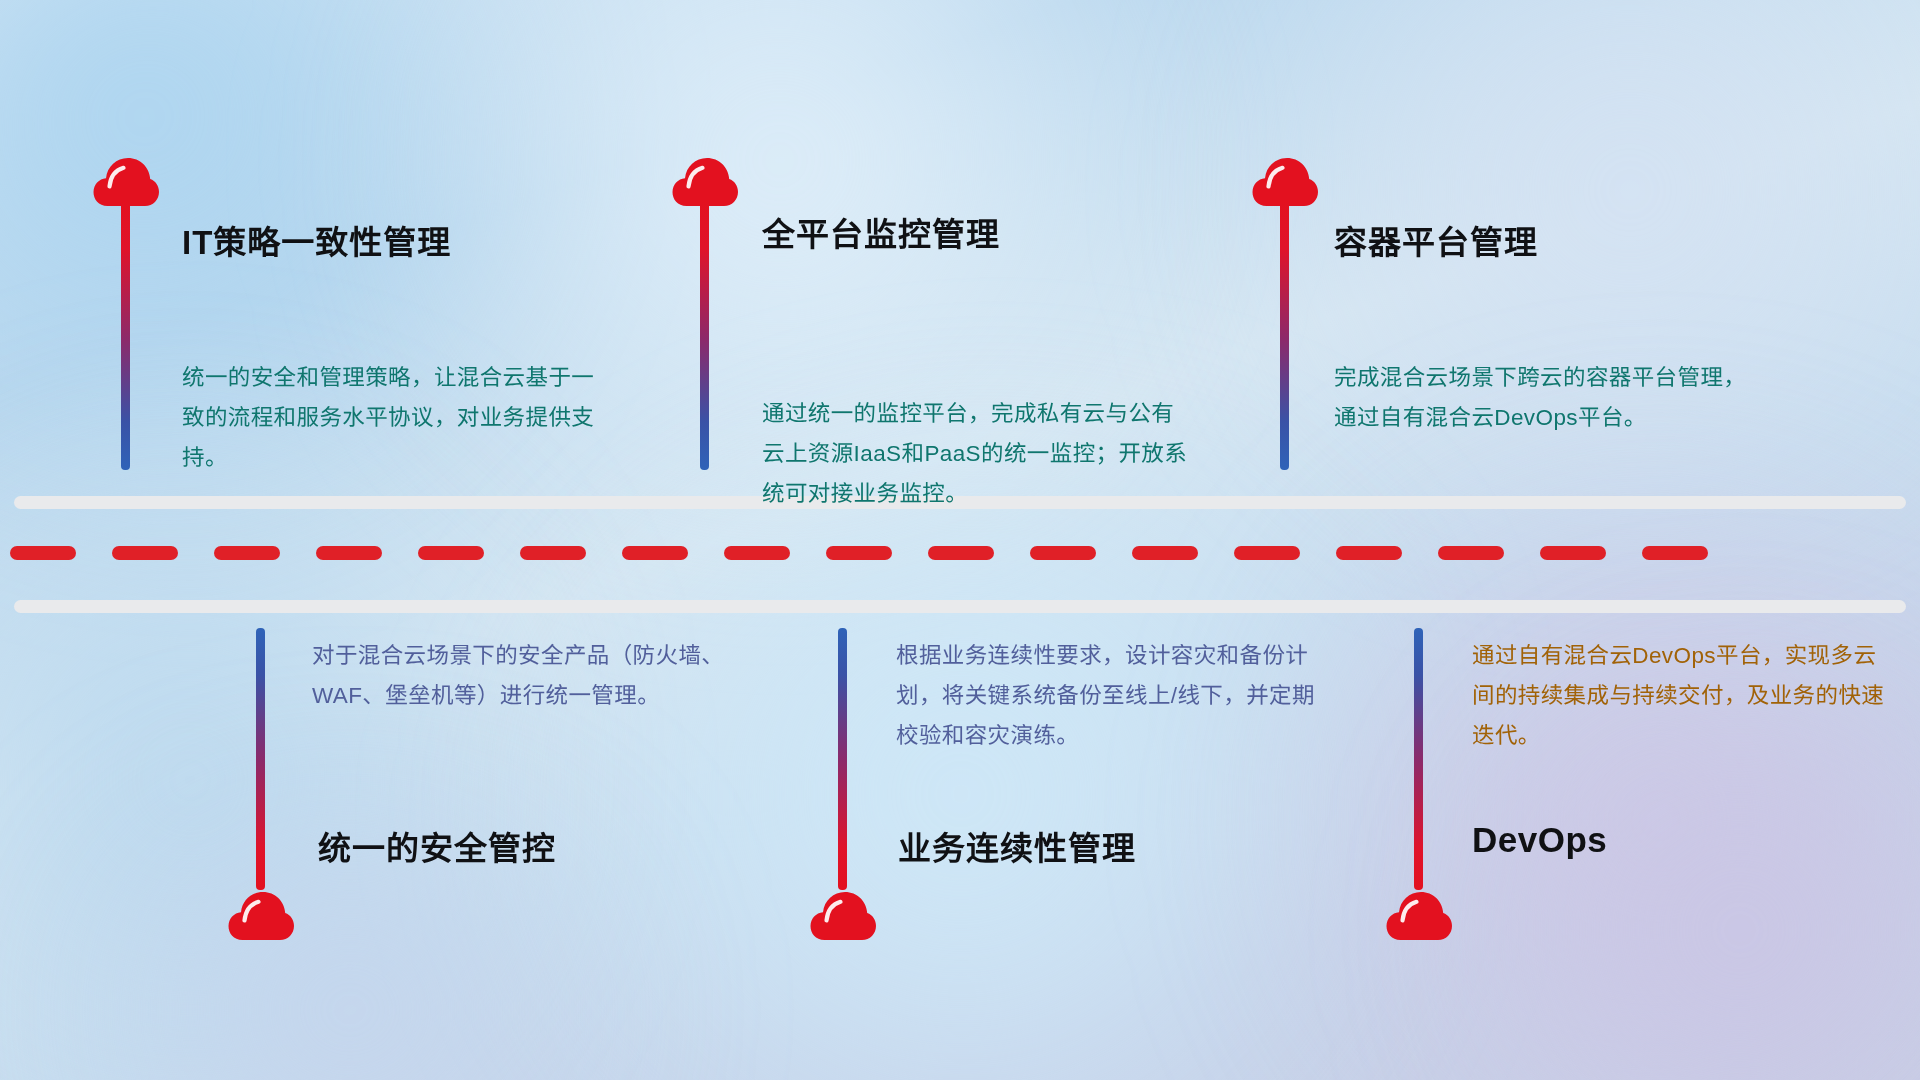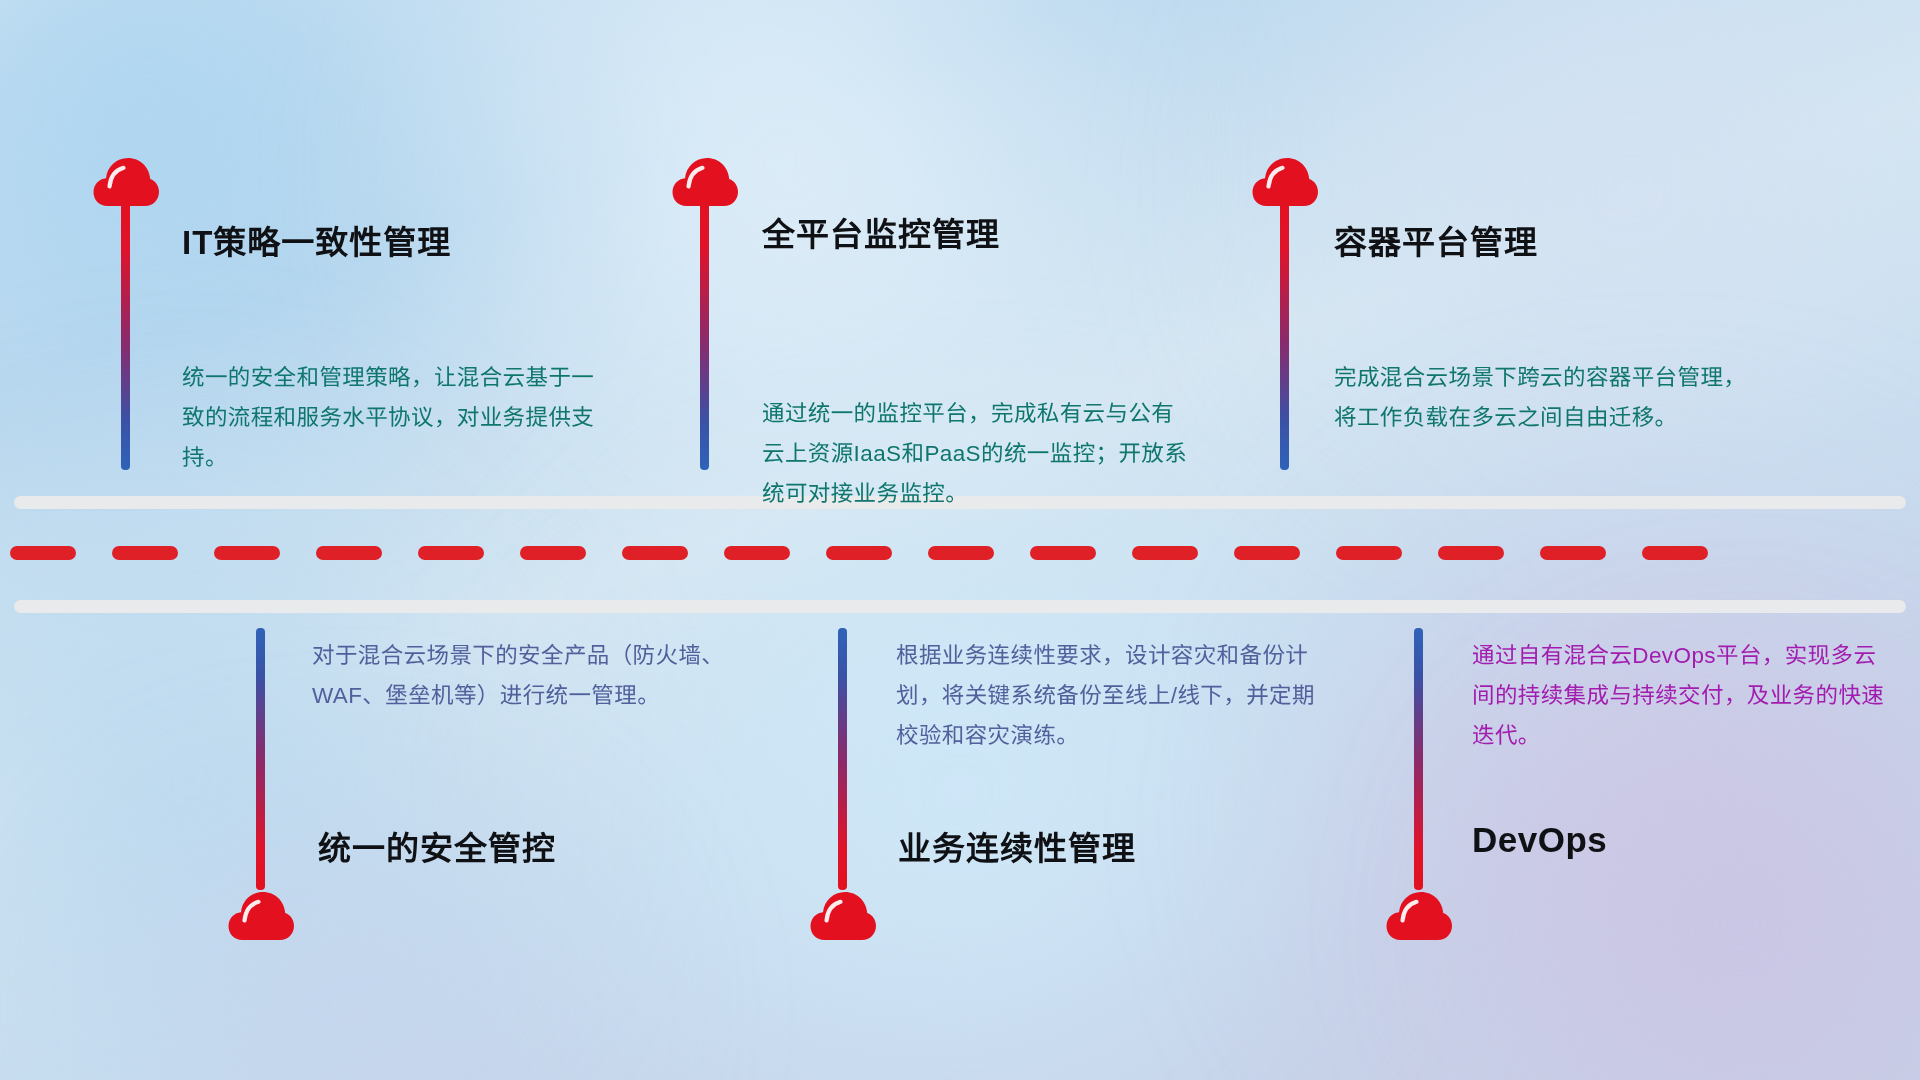--- a/index.html
+++ b/index.html
@@ -66,21 +66,21 @@
     letter-spacing:1px; white-space:nowrap;
   }
   .heading-latin{ font-size:35px; letter-spacing:0.5px; }
 
   .body{
     position:absolute;
     font-size:22.5px; line-height:40px; color:#0f766e;
     width:430px; letter-spacing:0.4px;
   }
   .body-indigo{ color:#515f9b; }
-  .body-violet{ color:#a21caf; }
+  .body-violet{ color:#a16207; }
 </style>
 </head>
 <body>
 
 <div class="bg">
   <div class="bg-base"></div>
   <div class="blob b1"></div>
   <div class="blob b2"></div>
   <div class="blob b3"></div>
   <div class="blob b4"></div>
@@ -140,21 +140,21 @@
 
 <div class="col">
   <div class="cloud" style="left:1252px; top:156px;">
     <svg viewBox="0 0 66 52" width="66" height="52">
       <path d="M14.5 50 C5.5 50 0.5 43.5 0.5 36 C0.5 28.5 6 22.8 13 22.2 C14.2 10.5 23.5 2 35 2 C47 2 56.5 11.2 57.2 23 C62.6 24.8 66 30 66 36 C66 43.8 60 50 52 50 Z" fill="#e3111f"></path>
       <path d="M16.5 30.5 C17.5 20.5 23 14 30.5 11.8" stroke="#ffffff" stroke-width="4.2" stroke-linecap="round" fill="none" opacity="0.92"></path>
     </svg>
   </div>
   <div class="stem stem-down" style="left:1280px; top:200px; height:270px;"></div>
   <div class="heading" style="left:1334px; top:216px;">容器平台管理</div>
-  <div class="body" style="left:1334px; top:358px; width:430px;">完成混合云场景下跨云的容器平台管理，将工作负载在多云之间自由迁移。</div>
+  <div class="body" style="left:1334px; top:358px; width:430px;">完成混合云场景下跨云的容器平台管理，通过自有混合云DevOps平台。</div>
 </div>
 
 <div class="col">
   <div class="stem stem-up" style="left:256px; top:628px; height:262px;"></div>
   <div class="cloud" style="left:228px; top:890px;">
     <svg viewBox="0 0 66 52" width="66" height="52">
       <path d="M14.5 50 C5.5 50 0.5 43.5 0.5 36 C0.5 28.5 6 22.8 13 22.2 C14.2 10.5 23.5 2 35 2 C47 2 56.5 11.2 57.2 23 C62.6 24.8 66 30 66 36 C66 43.8 60 50 52 50 Z" fill="#e3111f"></path>
       <path d="M16.5 30.5 C17.5 20.5 23 14 30.5 11.8" stroke="#ffffff" stroke-width="4.2" stroke-linecap="round" fill="none" opacity="0.92"></path>
     </svg>
   </div>

